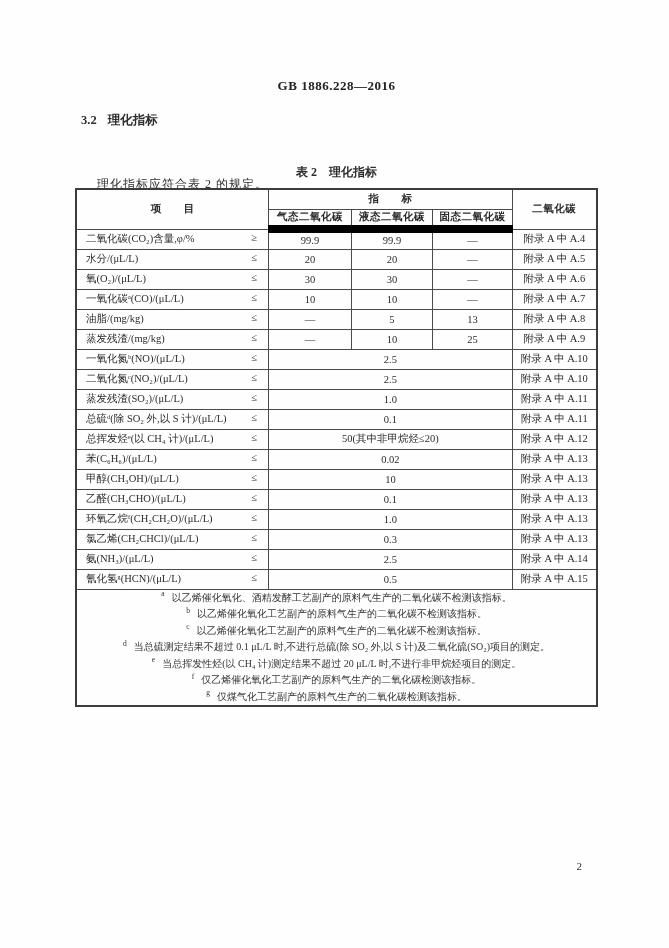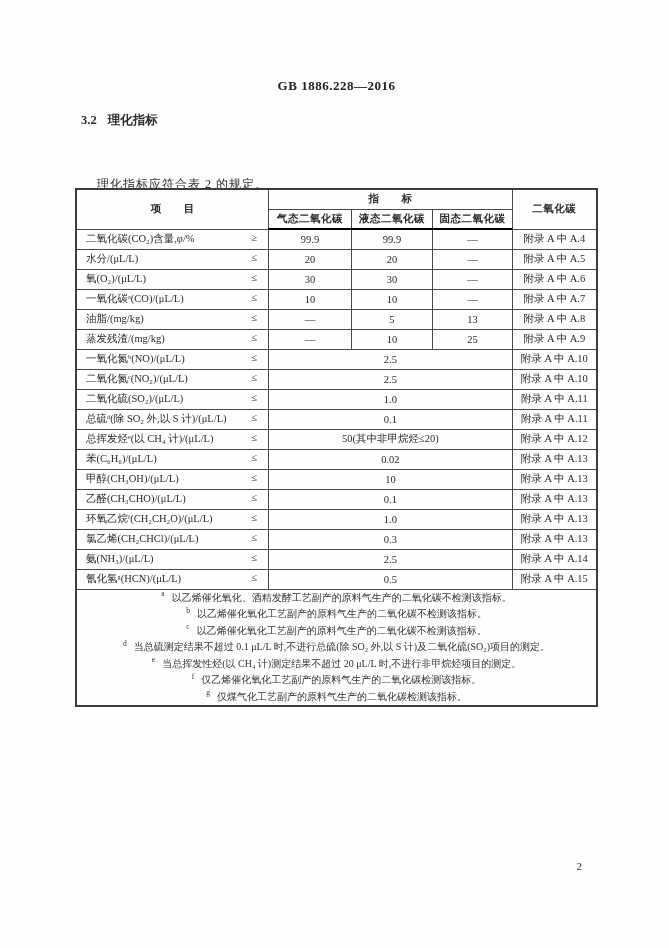--- a/index.html
+++ b/index.html
@@ -51,21 +51,21 @@
     top: 188px; left: 75px;
     width: 523px;
     border-collapse: collapse;
     font-size: 10.5px;
     color: #2b2b2b;
   }
   table.spec, table.spec th, table.spec td {
     border: 1px solid #4a4a4a;
   }
   table.spec { border: 2px solid #3c3c3c; }
-  table.spec thead tr.subhead th { border-bottom: 2px solid #000000; }
+  table.spec thead tr.subhead th { border-bottom: 8px solid #000000; }
   table.spec th {
     font-weight: bold;
     height: 20px;
     text-align: center;
     letter-spacing: 0.5px;
     padding: 0 3px;
   }
   table.spec td {
     height: 20px;
     text-align: center;
@@ -115,20 +115,23 @@
   <div class="doc-header">
     <span>GB 1886.228—2016</span>
   </div>
 
   <div class="section-heading">
     <span class="sec-num">3.2</span><span>理化指标</span>
   </div>
 
   <p class="body-text">理化指标应符合表 2 的规定。</p>
 
+  <div class="table-caption">
+    <span class="cap-label">表 2</span><span>理化指标</span>
+  </div>
 
   <table class="spec">
     <colgroup>
       <col style="width:193px">
         <col style="width:83px">
         <col style="width:82px">
         <col style="width:80px">
         <col style="width:85px">
     </colgroup>
     <thead>
@@ -232,21 +235,21 @@
               <span>二氧化氮ᶜ(NO₂)/(μL/L)</span>
               <span class="rel">≤</span>
             </div>
           </td>
         <td colspan="3">2.5</td>
         <td>附录 A 中 A.10</td>
       </tr>
       <tr>
         <td class="item-cell">
             <div class="item-flex">
-              <span>二氧化硫(SO₂)/(μL/L)</span>
+              <span>蒸发残渣(SO₂)/(μL/L)</span>
               <span class="rel">≤</span>
             </div>
           </td>
         <td colspan="3">1.0</td>
         <td>附录 A 中 A.11</td>
       </tr>
       <tr>
         <td class="item-cell">
             <div class="item-flex">
               <span>总硫ᵈ(除 SO₂ 外,以 S 计)/(μL/L)</span>

